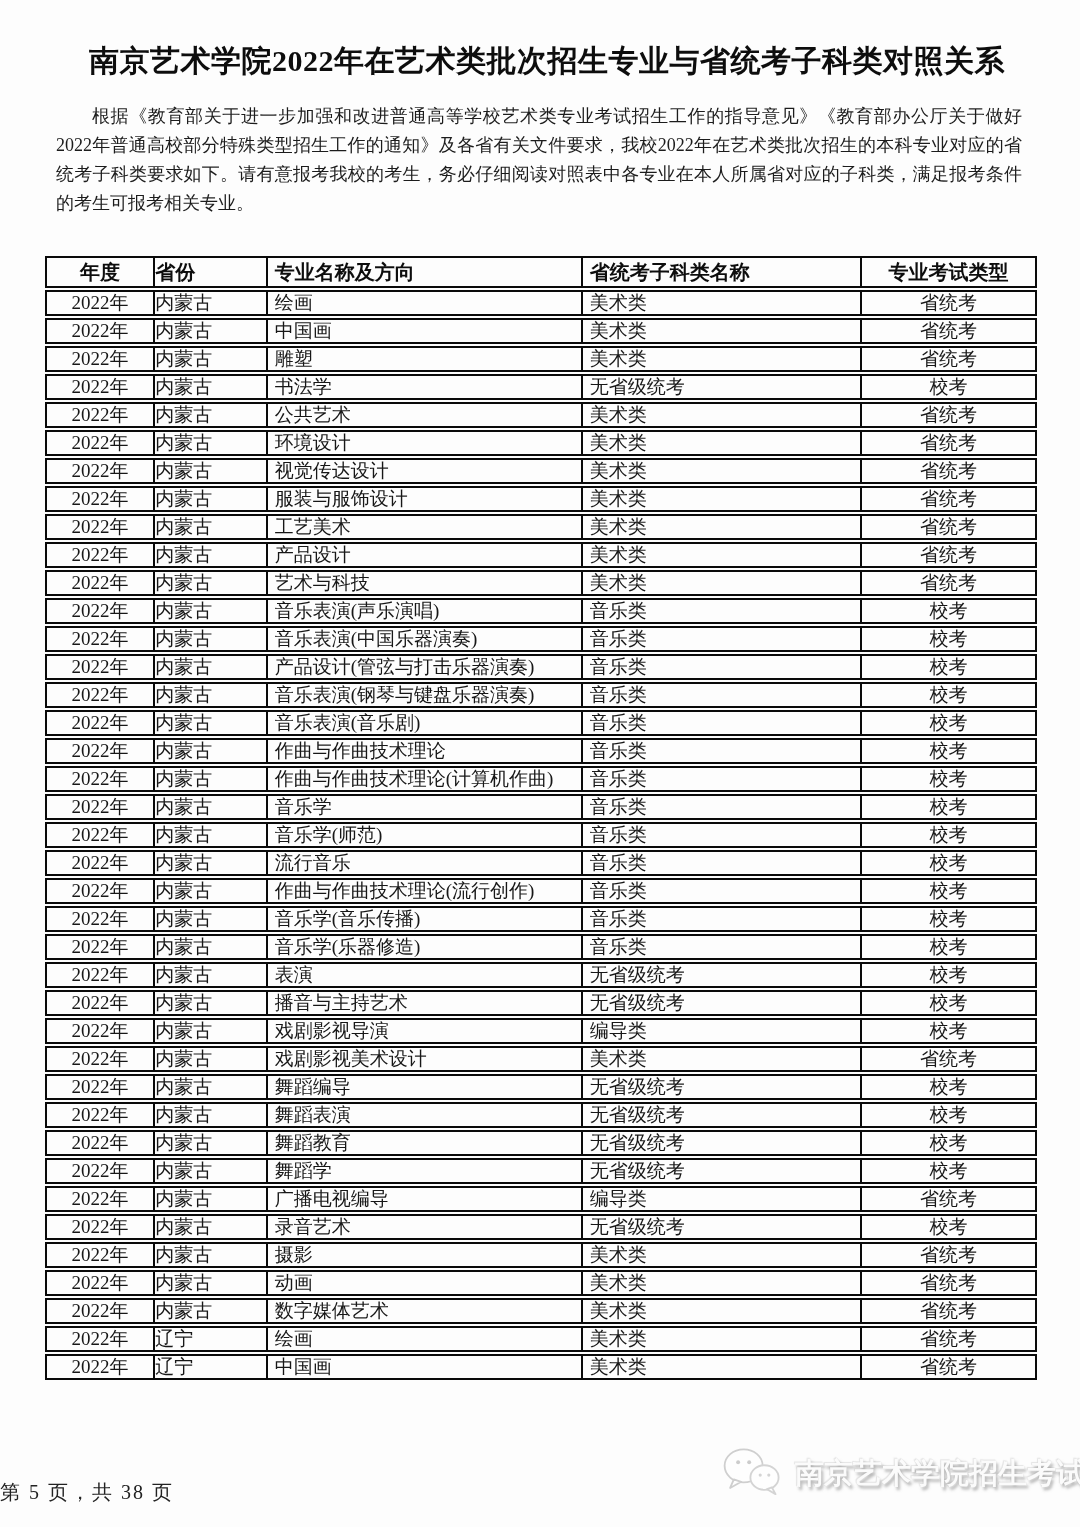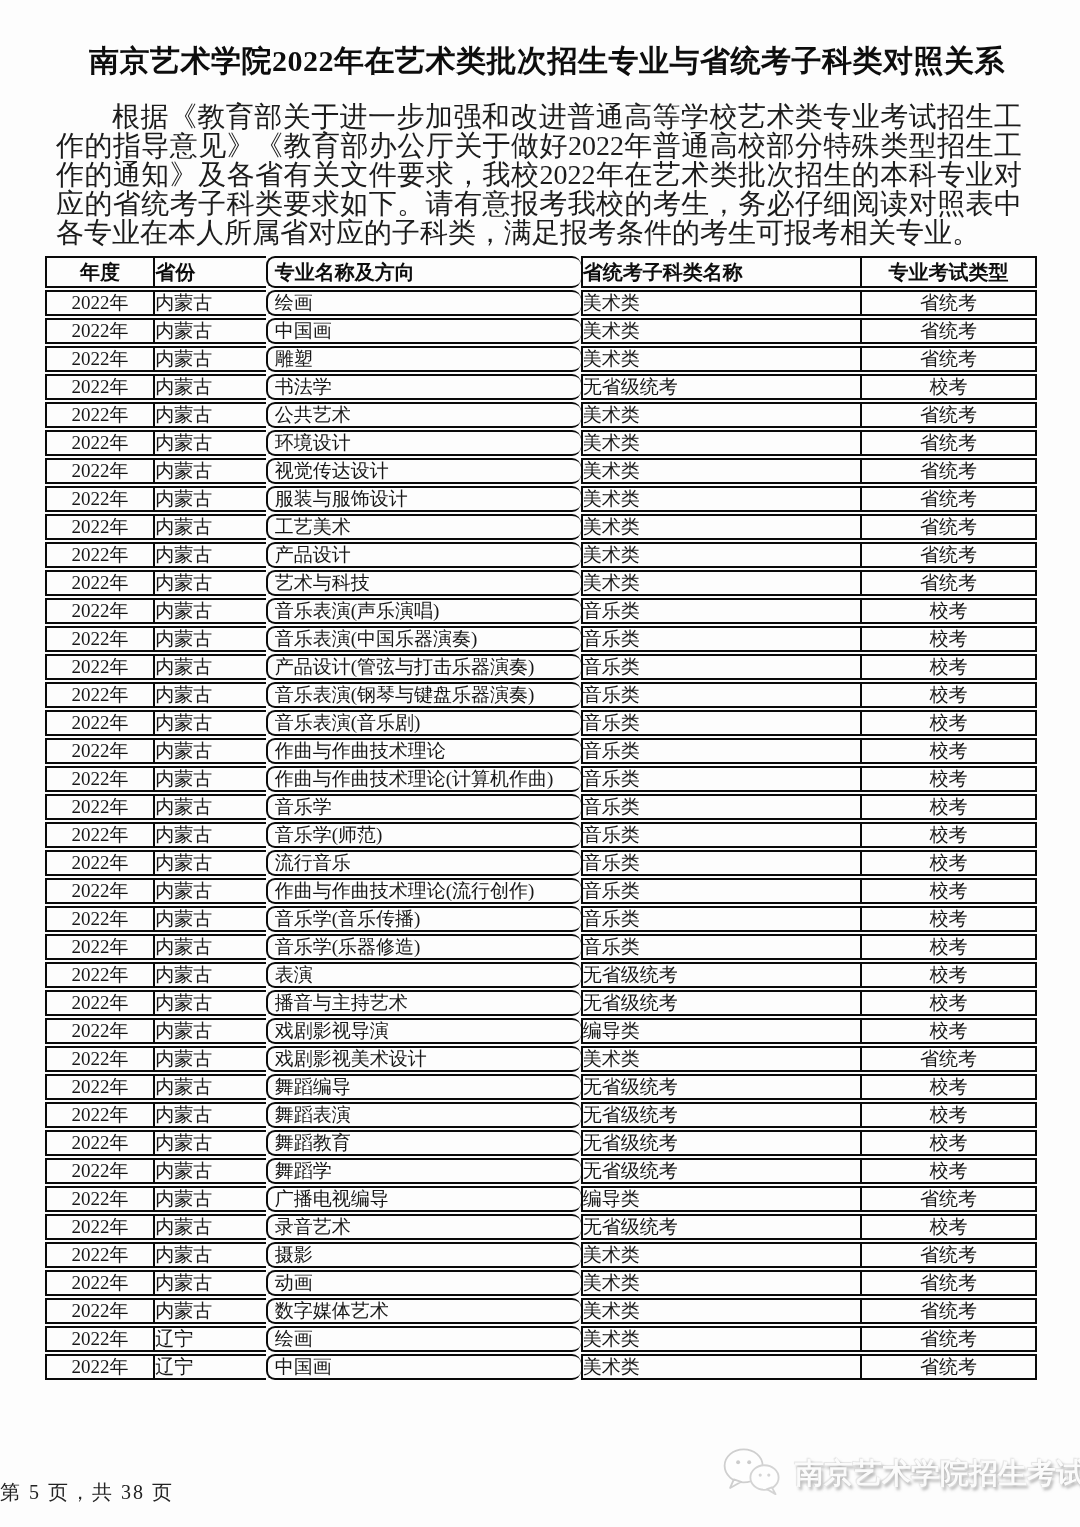--- a/index.html
+++ b/index.html
@@ -11,21 +11,21 @@
     color:#121212;
     overflow:hidden;
   }
   .doc-title {
     position:absolute; top:41px; left:0; width:100%;
     text-align:center; font-size:30px; font-weight:bold;
     letter-spacing:0.5px; color:#0d0d0d;padding-left:14px;
   }
   .doc-intro {
     position:absolute; top:102px; left:56px; width:966px;
-    font-size:28px; line-height:29px; text-align:justify;
+    font-size:18px; line-height:29px; text-align:justify;
     text-indent:2em; color:#1c1c1c;
   }
   table.doc-table {
     position:absolute; top:254px; left:45px; width:992px;
     table-layout:fixed; border-collapse:separate; border-spacing:0 2px;
   }
   .doc-table th, .doc-table td {
     border-top:2px solid #0a0a0a;
     border-bottom:2px solid #0a0a0a;
     border-left:2px solid #0a0a0a;
@@ -39,22 +39,22 @@
   .doc-table th {
     height:32px; font-size:20px; font-weight:bold;
     text-align:center; vertical-align:middle; color:#0d0d0d;
   }
   .doc-table td {
     height:24px; font-size:19px; line-height:22px;
     vertical-align:middle; color:#171717;
   }
   .doc-table .c-year    { width:102px; text-align:center;margin-top:12px; }
   .doc-table .c-prov    { width:106px; text-align:left; }
-  .doc-table .c-major   { width:297px; text-align:left; padding-left:7px;border-radius:9px; }
-  .doc-table .c-subcat  { width:263px; text-align:left; }
+  .doc-table .c-major   { width:297px; text-align:left; padding-left:7px; }
+  .doc-table .c-subcat  { width:263px; text-align:left; padding-left:7px; }
   .doc-table .c-exam    { width:167px; text-align:center; }
   .doc-footer {
     position:absolute; top:1479px; left:0; width:892px;
     text-align:left; font-size:20px; letter-spacing:2px; color:#222;
   }
   .watermark {
     position:absolute; left:720px; top:1445px; z-index:5;
     display:flex; align-items:center; gap:13px;
   }
   .watermark-icon { flex:0 0 auto; }

